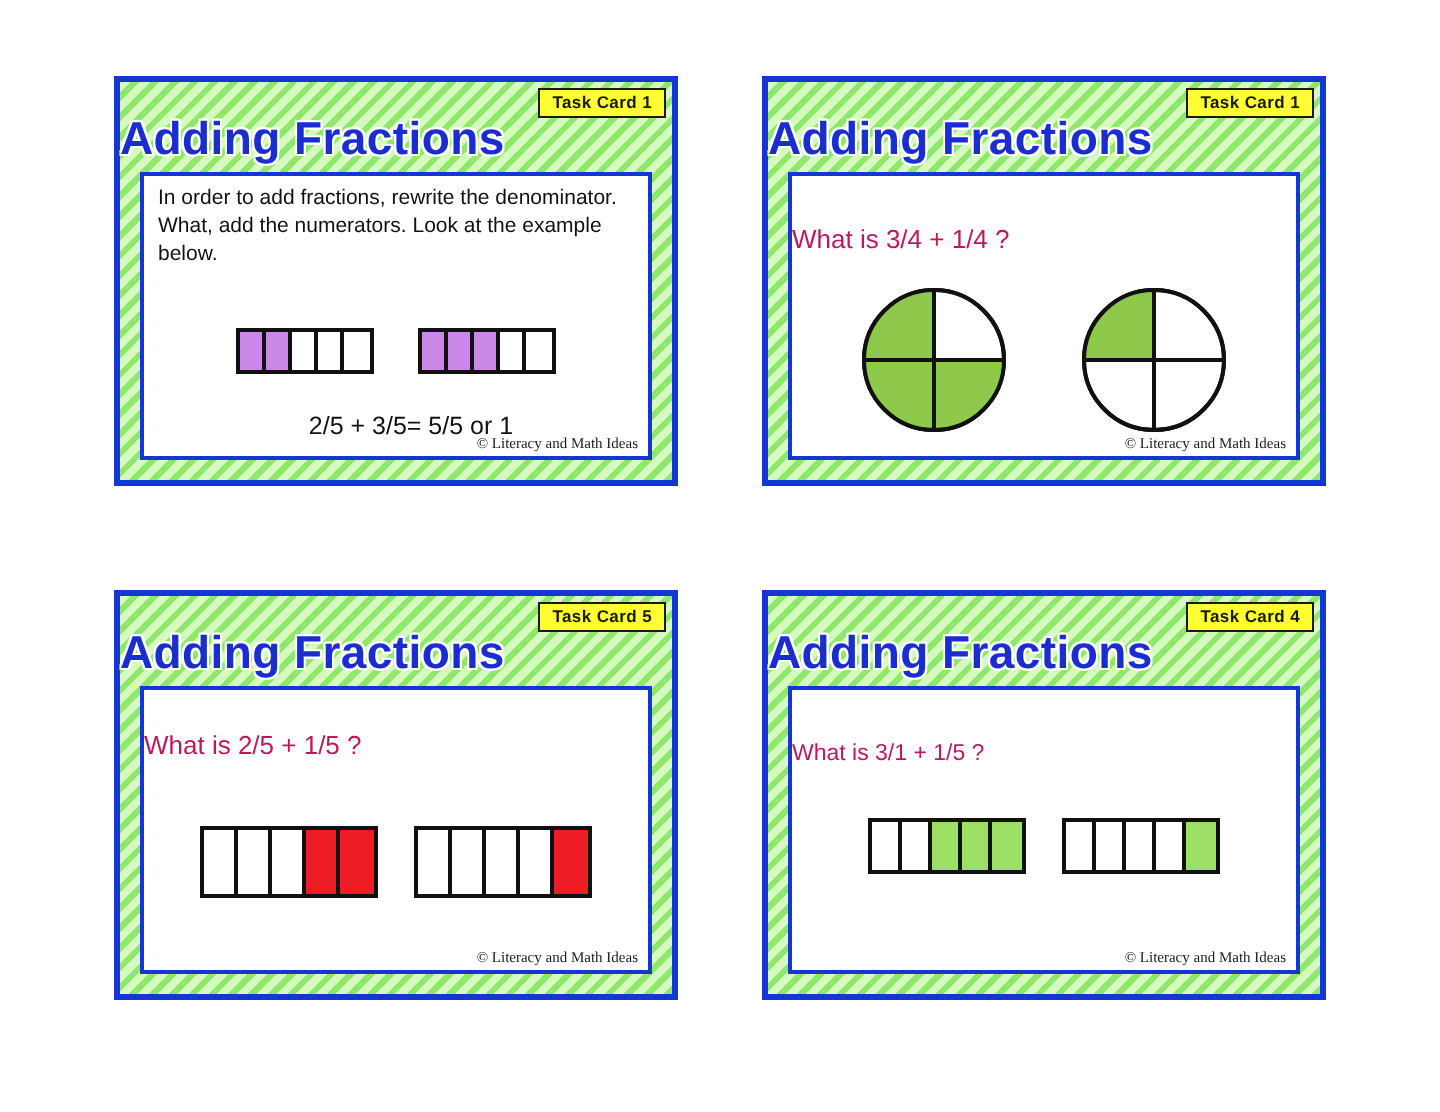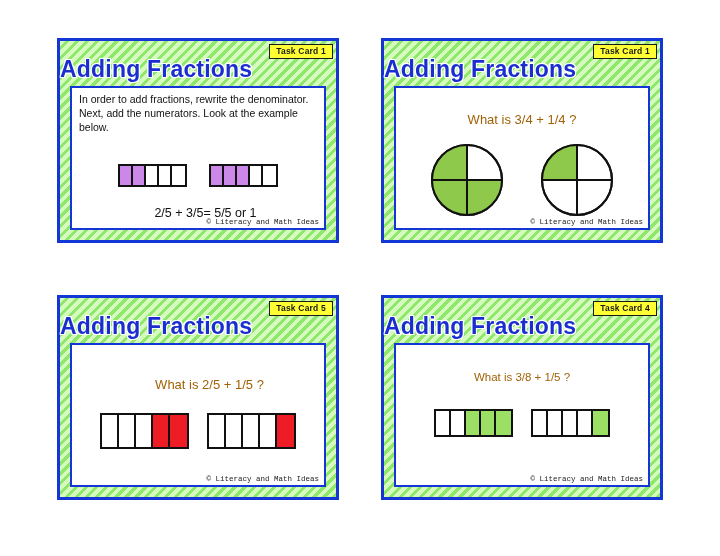--- a/index.html
+++ b/index.html
@@ -81,21 +81,21 @@
     bottom: 10px;
     background: #ffffff;
     border: 2px solid #1536d6;
     box-sizing: border-box;
     overflow: hidden;
   }
   .credit {
     position: absolute;
     right: 5px;
     bottom: 2px;
-    font-family: Liberation Mono, monospace;
+    font-family: Liberation Serif, serif;
     font-size: 7.5px;
     color: #1a1a1a;
     white-space: nowrap;
   }
   .intro-text {
     position: absolute;
     left: 7px;
     right: 7px;
     top: 4px;
     font-size: 10.5px;
@@ -111,23 +111,23 @@
     font-size: 12.5px;
     color: #111111;
     font-family: "Liberation Sans", sans-serif;
   }
   .expr-top  { top: 52px; }
   .expr-bot  { top: 118px; margin-left: 15px; }
   .question {
     position: absolute;
     left: 0;
     right: 0;
-    text-align: center;
+    text-align: left;
     font-size: 13px;
-    color: #a16207;
+    color: #be185d;
     font-family: "Liberation Sans", sans-serif;
   }
 
   
   .bars-row {
     position: absolute;
     left: 0;
     right: 0;
     display: flex;
     justify-content: center;
@@ -168,21 +168,21 @@
 </style>
 </head>
 <body>
 
 <div class="sheet">
 
   <div class="card card-1">
     <div class="card-tag">Task Card 1</div>
     <div class="card-title">Adding Fractions</div>
     <div class="card-body">
-      <div class="intro-text">In order to add fractions, rewrite the denominator.  Next, add the numerators.  Look at the example below.</div>
+      <div class="intro-text">In order to add fractions, rewrite the denominator.  What, add the numerators.  Look at the example below.</div>
       <div class="bars-row" style="top:76px;">
         <div class="bar">
           <div class="cell" style="width:13px;height:19px;background:#cc88e8;"></div>
           <div class="cell" style="width:13px;height:19px;background:#cc88e8;"></div>
           <div class="cell" style="width:13px;height:19px;"></div>
           <div class="cell" style="width:13px;height:19px;"></div>
           <div class="cell" style="width:13px;height:19px;"></div>
         </div>
         <div class="bar">
           <div class="cell" style="width:13px;height:19px;background:#cc88e8;"></div>
@@ -225,21 +225,21 @@
         </div>
       </div>
       <div class="credit">© Literacy and Math Ideas</div>
     </div>
   </div>
 
   <div class="card card-3">
     <div class="card-tag">Task Card 5</div>
     <div class="card-title">Adding Fractions</div>
     <div class="card-body">
-      <div class="question" style="top:32px;padding-left:23px;">What is 2/5 + 1/5 ?</div>
+      <div class="question" style="top:20px;">What is 2/5 + 1/5 ?</div>
       <div class="bars-row small-bar-gap" style="top:68px;">
         <div class="bar">
           <div class="cell" style="width:17px;height:32px;"></div>
           <div class="cell" style="width:17px;height:32px;"></div>
           <div class="cell" style="width:17px;height:32px;"></div>
           <div class="cell" style="width:17px;height:32px;background:#ee1c25;"></div>
           <div class="cell" style="width:17px;height:32px;background:#ee1c25;"></div>
         </div>
         <div class="bar">
           <div class="cell" style="width:17px;height:32px;"></div>
@@ -250,21 +250,21 @@
         </div>
       </div>
       <div class="credit">© Literacy and Math Ideas</div>
     </div>
   </div>
 
   <div class="card card-4">
     <div class="card-tag">Task Card 4</div>
     <div class="card-title">Adding Fractions</div>
     <div class="card-body">
-      <div class="question" style="top:26px;font-size:11.5px;">What is 3/8 + 1/5 ?</div>
+      <div class="question" style="top:26px;font-size:11.5px;">What is 3/1 + 1/5 ?</div>
       <div class="bars-row small-bar-gap" style="top:64px;">
         <div class="bar">
           <div class="cell" style="width:15px;height:24px;"></div>
           <div class="cell" style="width:15px;height:24px;"></div>
           <div class="cell" style="width:15px;height:24px;background:#9be065;"></div>
           <div class="cell" style="width:15px;height:24px;background:#9be065;"></div>
           <div class="cell" style="width:15px;height:24px;background:#9be065;"></div>
         </div>
         <div class="bar">
           <div class="cell" style="width:15px;height:24px;"></div>

